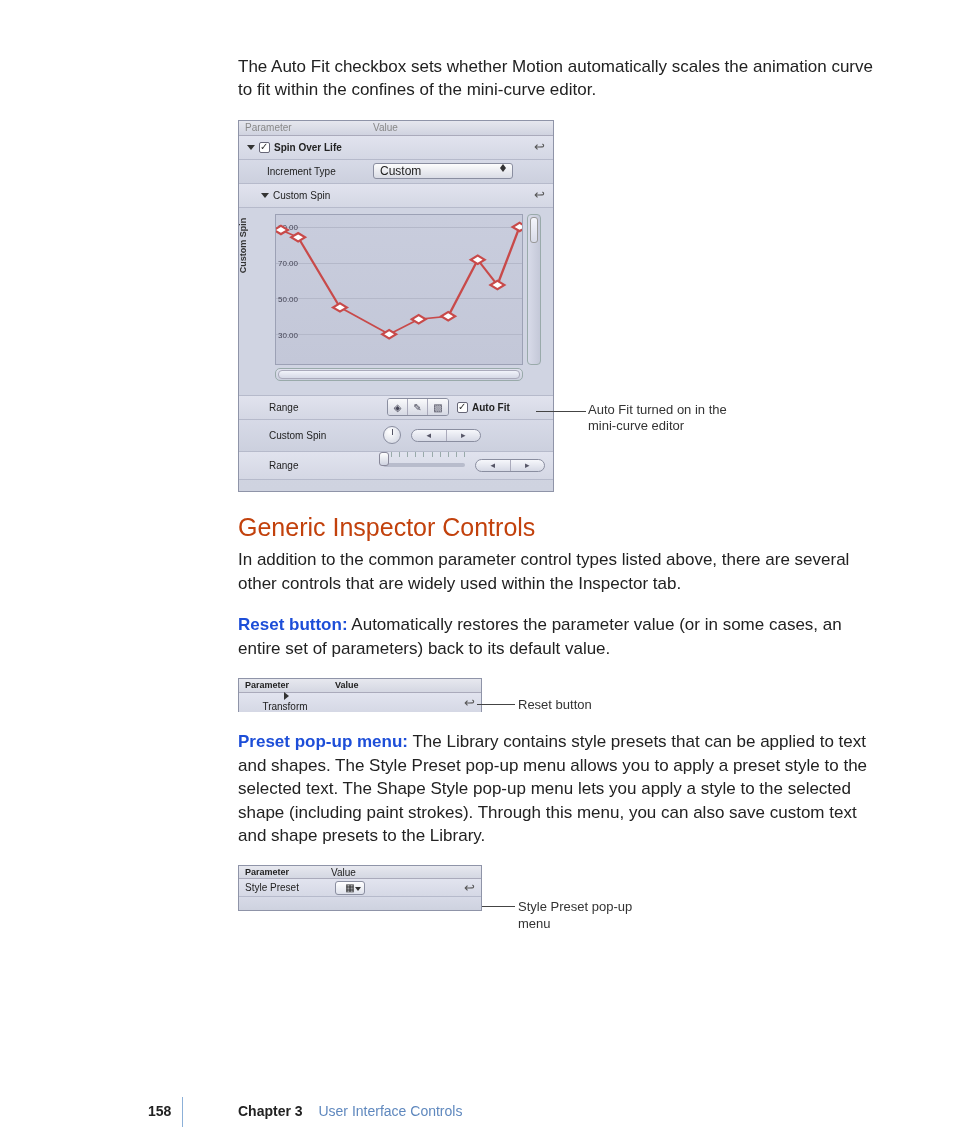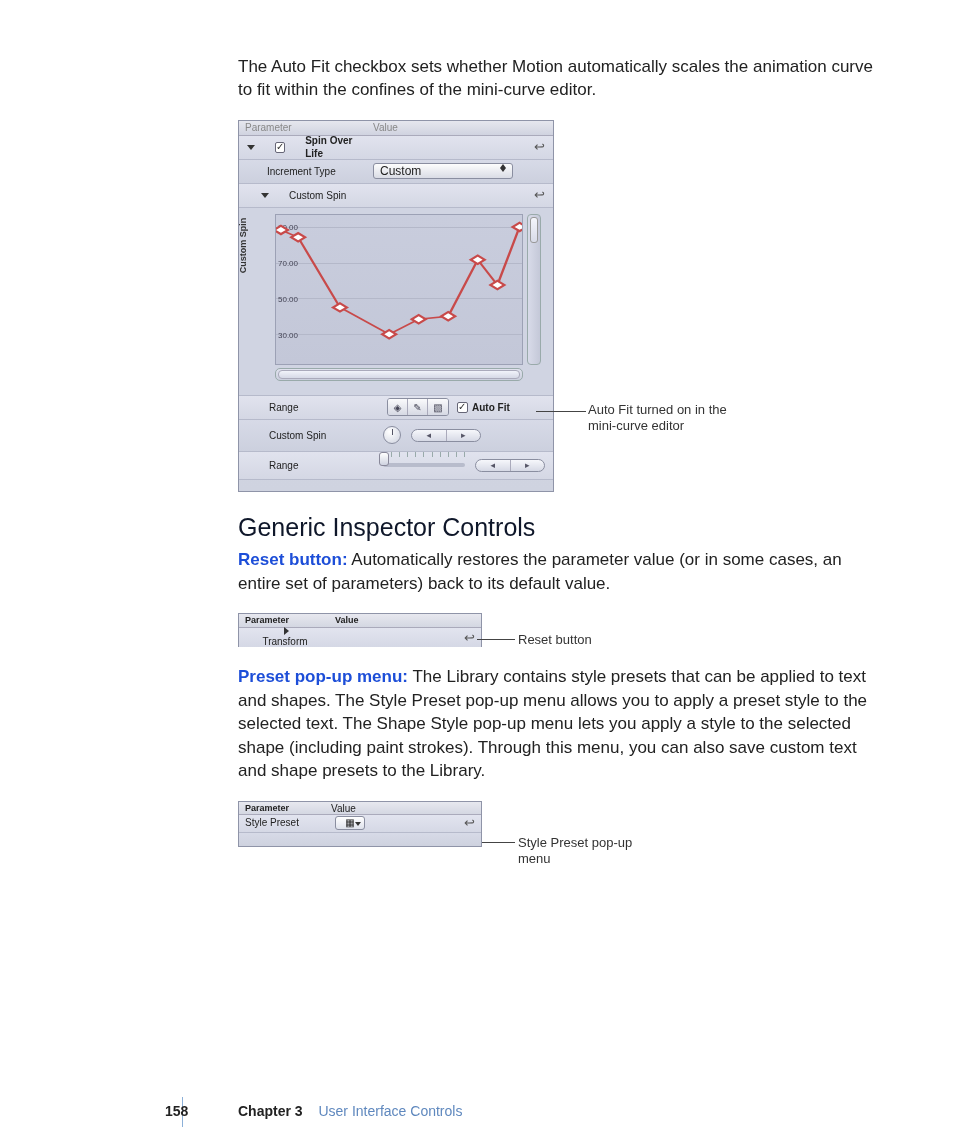--- a/index.html
+++ b/index.html
@@ -11,21 +11,21 @@
     width: 954px;
     height: 1145px;
     position: relative;
   }
   .page {
     padding: 55px 80px 0 238px;
     line-height: 1.38;
   }
   .para { margin-bottom: 18px; }
   .heading {
-    color: #0f172a;
+    color: #c2410c;
     font-size: 25px;
     font-weight: 400;
     margin-bottom: 4px;
     margin-top: 8px;
   }
   .term { color: #1d4ed8; font-weight: 600; }
   .figure-wrap { margin: 18px 0 18px 0; position: relative; }
   .callout {
     position: absolute;
     font-size: 13px;
@@ -55,21 +55,21 @@
   }
   .shot1 .hdr .col1 { width: 128px; padding-left: 6px; color:#888;}
   .shot1 .hdr .col2 { padding-left: 6px; color:#888;}
   .shot1 .row {
     display: flex; align-items: center;
     border-bottom: 1px solid #b6bacb;
     height: 24px;
     background: linear-gradient(#e1e3ee,#d4d7e4);
   }
   .shot1 .row.alt { background: linear-gradient(#d7dae7,#ccd0de); }
-  .shot1 .row .lab { width: 128px; display:flex; align-items:center;gap:16px; }
+  .shot1 .row .lab { width: 128px; display:flex; align-items:center; }
   .tri { display:inline-block; width:0;height:0;border-left:5px solid #333;border-top:4px solid transparent;border-bottom:4px solid transparent; margin:0 4px 0 8px;}
   .tri.down { border-left:4px solid transparent;border-right:4px solid transparent;border-top:5px solid #333;border-bottom:none;}
   .cb { display:inline-block;width:11px;height:11px;border:1px solid #667;background:#fff;border-radius:2px;margin-right:4px;position:relative;}
   .cb.checked::after{content:"✓";position:absolute;top:-3px;left:0;font-size:10px;color:#333;}
   .popup {
     width: 140px; height:16px; background:linear-gradient(#fdfdfd,#dadce5);
     border:1px solid #8a8ea0; border-radius:3px; display:flex;align-items:center;
     padding:0 6px; margin-left:6px; font-size:12px; position:relative;
   }
   .popup::after{content:"";position:absolute;right:6px;top:4px;width:0;height:0;border-left:3px solid transparent;border-right:3px solid transparent;border-top:4px solid #333;}
@@ -139,21 +139,21 @@
   .preset-btn::after{content:"";position:absolute;right:3px;top:5px;width:0;height:0;border-left:3px solid transparent;border-right:3px solid transparent;border-top:4px solid #333;}
   
   .footer{
     position:absolute;left:0;bottom:34px;width:100%;
     display:flex;align-items:center;
     font-size:14px;
   }
   .footer .rule{
     position:absolute;left:182px;top:-14px;width:1px;height:30px;background:#8cb0d8;
   }
-  .footer .pn{position:absolute;left:165px;font-weight:600;color:#222;}
+  .footer .pn{position:absolute;left:148px;font-weight:600;color:#222;}
   .footer .chap{position:absolute;left:238px;}
   .footer .chap .b{font-weight:600;color:#222;}
   .footer .chap .t{color:#5f88be;margin-left:12px;}
 </style>
 </head>
 <body>
 
 <div class="page">
 
   <p class="para">The Auto Fit checkbox sets whether Motion automatically scales the animation curve to fit within the confines of the mini-curve editor.</p>
@@ -277,20 +277,21 @@
           </div>
       </div>
     </div>
     <div class="callout-line" style="left:298px;top:291px;width:50px;"></div>
     <div class="callout" style="left:350px;top:282px;">
       <span>Auto Fit turned on in the</span><br><span>mini-curve editor</span>
     </div>
   </div>
 
   <h2 class="heading">Generic Inspector Controls</h2>
+  <p class="para">In addition to the common parameter control types listed above, there are several other controls that are widely used within the Inspector tab.</p>
 
   <p class="para">
     <span class="term">Reset button:</span><span>  Automatically restores the parameter value (or in some cases, an entire set of parameters) back to its default value.</span>
   </p>
 
   <div class="figure-wrap">
     <div class="shot2">
       <div class="hdr">
         <div class="c1">Parameter</div>
         <div class="c2">Value</div>

